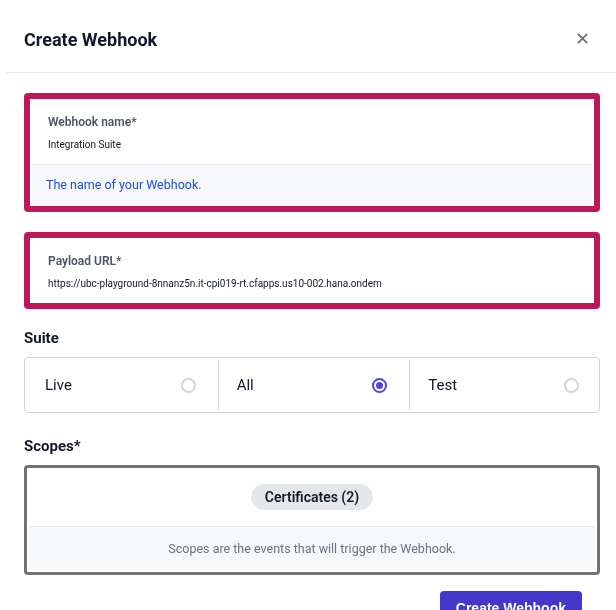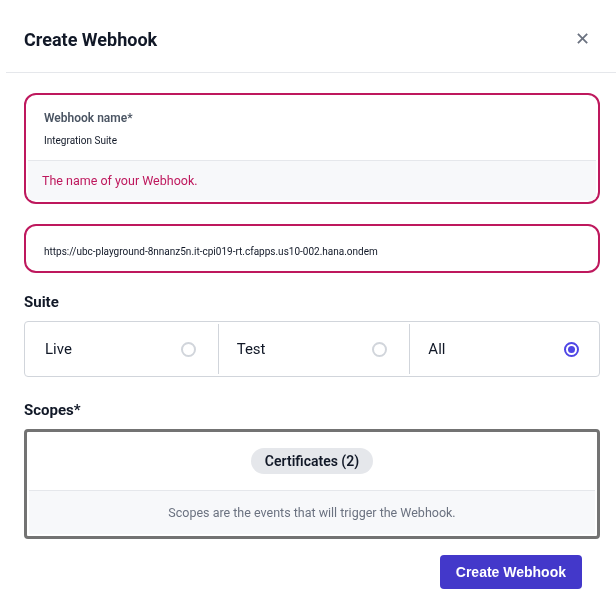--- a/index.html
+++ b/index.html
@@ -33,22 +33,22 @@
       font-size: 18px;
       color: #6b7280;
       cursor: pointer;
       padding: 4px 8px;
       line-height: 1;
     }
     .content {
       padding: 16px;
     }
     .field-group {
-      border: 2px solid #be185d;
-      border-radius: 12px;
+      border: 6px solid #be185d;
+      border-radius: 4px;
       margin-bottom: 20px;
       overflow: hidden;
     }
     .field-top {
       padding: 12px 14px 10px 14px;
     }
     .field-label {
       font-size: 12px;
       font-weight: 600;
       color: #4b5563;
@@ -62,21 +62,21 @@
       color: #111827;
       outline: none;
       font-family: inherit;
       background: transparent;
     }
     .field-hint {
       background: #f7f8fa;
       border-top: 1px solid #e5e7eb;
       padding: 12px 14px;
       font-size: 12.5px;
-      color: #be185d;
+      color: #1d4ed8;
     }
     .section-label {
       font-size: 15px;
       font-weight: 700;
       color: #111827;
       margin-bottom: 10px;
     }
     .mode-row {
       display: flex;
       border: 1px solid #d1d5db;
@@ -175,37 +175,38 @@
   <div class="field-group">
     <div class="field-top">
       <label class="field-label">Webhook name*</label>
       <input class="field-input" type="text" value="Integration Suite" style="">
     </div>
     <div class="field-hint">The name of your Webhook.</div>
   </div>
 
   <div class="field-group">
     <div class="field-top">
+      <label class="field-label">Payload URL*</label>
       <input class="field-input" type="text" value="https://ubc-playground-8nnanz5n.it-cpi019-rt.cfapps.us10-002.hana.ondem" style="">
     </div>
   </div>
 
   <div class="section-label">Suite</div>
   <div class="mode-row">
     <div class="mode-option">
       <span>Live</span>
       <span class="radio-circle"></span>
     </div>
     <div class="mode-option">
+      <span>All</span>
+      <span class="radio-circle selected"></span>
+    </div>
+    <div class="mode-option">
       <span>Test</span>
       <span class="radio-circle"></span>
-    </div>
-    <div class="mode-option">
-      <span>All</span>
-      <span class="radio-circle selected"></span>
     </div>
   </div>
 
   <div class="section-label">Scopes*</div>
   <div class="scopes-group">
     <div class="scopes-top">
       <span class="scope-pill">Certificates (2)</span>
     </div>
     <div class="scopes-hint">Scopes are the events that will trigger the Webhook.</div>
   </div>

